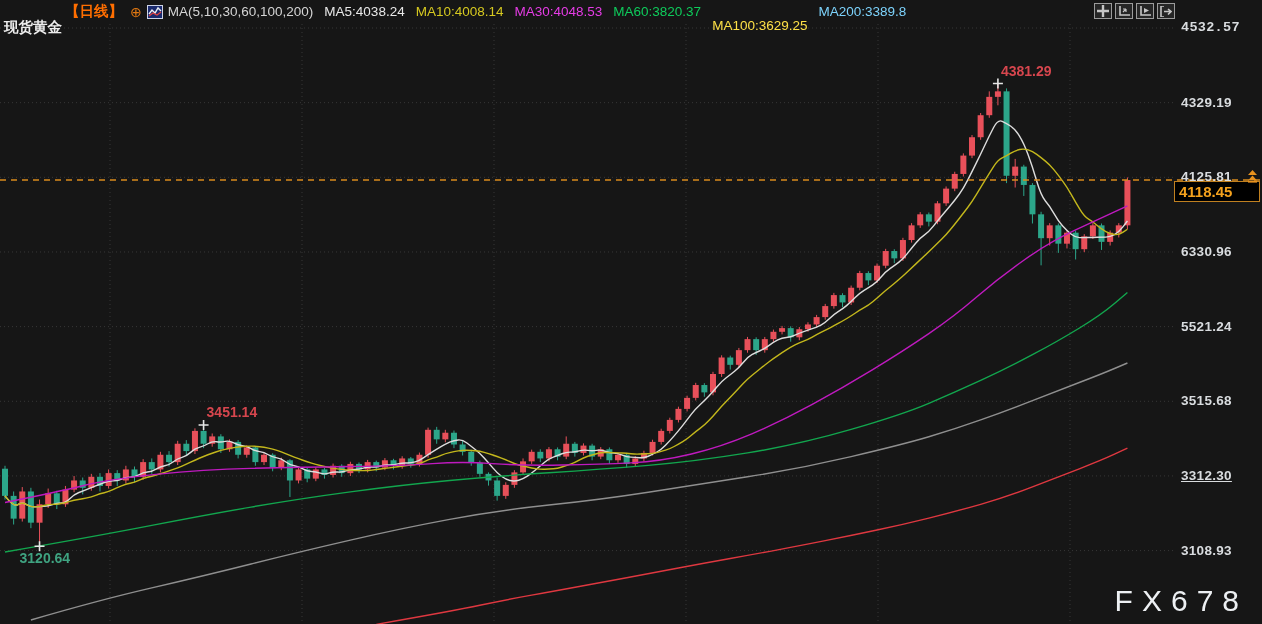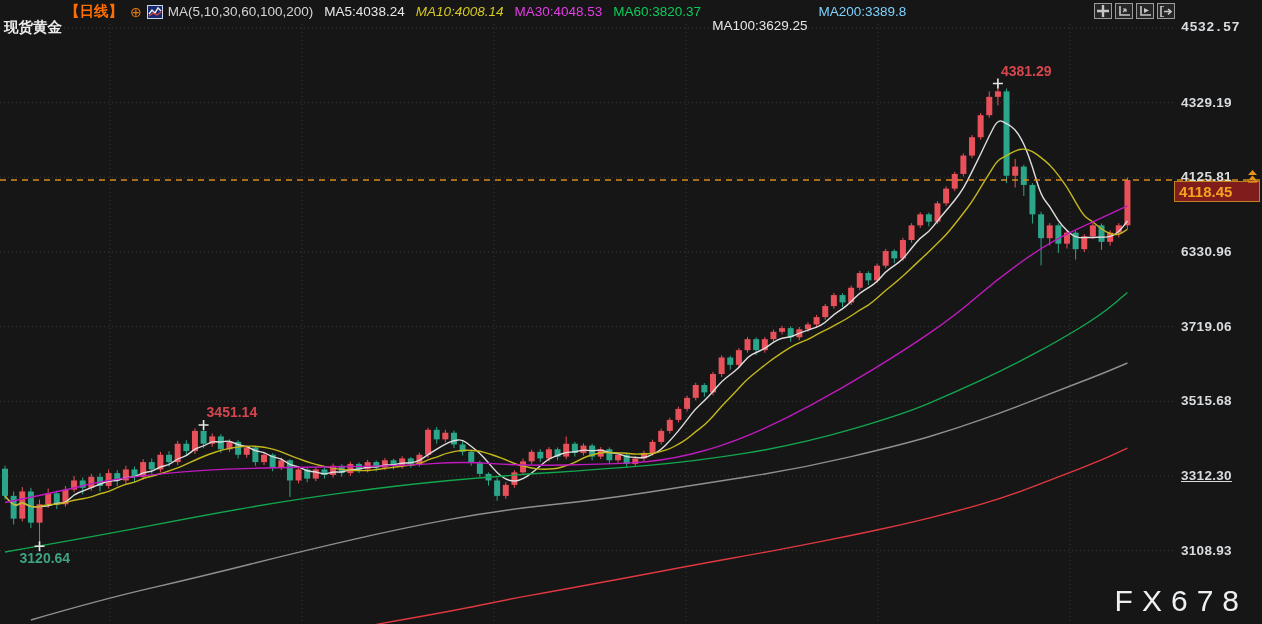--- a/index.html
+++ b/index.html
@@ -19,21 +19,21 @@
   .toolbar{position:absolute;top:3px;left:1094px;display:flex;gap:3px;z-index:6;}
   .tool-btn{width:18px;height:16px;border:1px solid #9b9b9b;background:#262626;
             display:flex;align-items:center;justify-content:center;box-sizing:border-box;cursor:pointer;}
   
   .y-axis-label{position:absolute;left:1181px;color:#d9dcdf;font-size:13.5px;
                 font-weight:bold;z-index:2;letter-spacing:.3px;}
   
   .annotation{position:absolute;font-size:14px;font-weight:bold;z-index:3;white-space:nowrap;}
   
   .price-box{position:absolute;left:1174px;top:181px;width:80px;height:19px;z-index:6;
-             border:1px solid #c08020;background:#7f1d1d;color:#f5a21d;font-size:15px;
+             border:1px solid #c08020;background:#000000;color:#f5a21d;font-size:15px;
              font-weight:bold;line-height:19px;padding-left:4px;}
   .up-arrows{position:absolute;left:1246px;top:169px;z-index:6;}
   
   .watermark{position:absolute;right:14px;bottom:6px;z-index:4;color:#edf0f3;
              font-size:30px;letter-spacing:9px;font-weight:400;}
 </style>
 </head>
 <body>
 
 <svg id="chart-svg" width="1262" height="624">
@@ -331,24 +331,24 @@
   <span class="circle-plus">⊕</span>
   <span class="mini-chart-icon">
     <svg width="16" height="14" viewBox="0 0 16 14">
       <rect x="0.5" y="0.5" width="15" height="13" fill="#1a2a6e" stroke="#cdd3e6" stroke-width="1"></rect>
       <polyline points="2,9 5,5 8,8 11,3 14,6" fill="none" stroke="#e8edf5" stroke-width="1.4"></polyline>
       <polyline points="2,11 6,8 10,10 14,7" fill="none" stroke="#e04040" stroke-width="1.2"></polyline>
     </svg>
   </span>
   <span class="ma-params">MA(5,10,30,60,100,200)</span>
   <span class="ma-item" style="color: rgb(232, 232, 232);">MA5:4038.24</span>
-  <span class="ma-item" style="color: rgb(214, 201, 32); font-style: italic;">MA10:4008.14</span>
+  <span class="ma-item" style="color: rgb(214, 201, 32);">MA10:4008.14</span>
   <span class="ma-item" style="color: rgb(229, 60, 229);">MA30:4048.53</span>
   <span class="ma-item" style="color: rgb(14, 203, 91);">MA60:3820.37</span>
-  <span class="ma-item" style="color: #e5e5e5; margin-top: 28px;">MA100:3629.25</span>
+  <span class="ma-item" style="color: #fde047; margin-top: 28px;">MA100:3629.25</span>
   <span class="ma-item" style="color: #7dd3fc; text-align: right;">MA200:3389.8</span>
 </div>
 
 <div class="toolbar">
   <span class="tool-btn">
     <svg width="12" height="12" viewBox="0 0 12 12">
         <path d="M6 0v12M0 6h12" stroke="#c6c6c6" stroke-width="2.4"></path>
       </svg>
   </span>
   <span class="tool-btn">
@@ -383,16 +383,16 @@
     <rect x="2" y="11" width="9" height="1.6" fill="#e8921e"></rect>
   </svg>
 </span>
 
 <div class="watermark">FX678</div>
 
 <div class="y-axis-label" style="top: 20px; font-family: Liberation Mono, monospace;">4532.57</div>
 <div class="y-axis-label" style="top: 94.6582px;">4329.19</div>
 <div class="y-axis-label" style="top: 169.316px;">4125.81</div>
 <div class="y-axis-label" style="top: 243.971px;">6330.96</div>
-<div class="y-axis-label" style="top: 318.629px;">3719.06</div>
+<div class="y-axis-label" style="top: 318.629px;">5521.24</div>
 <div class="y-axis-label" style="top: 393.287px;">3515.68</div>
 <div class="y-axis-label" style="top: 467.945px; text-decoration: underline;">3312.30</div>
 <div class="y-axis-label" style="top: 542.6px;">3108.93</div>
 
 </body></html>

